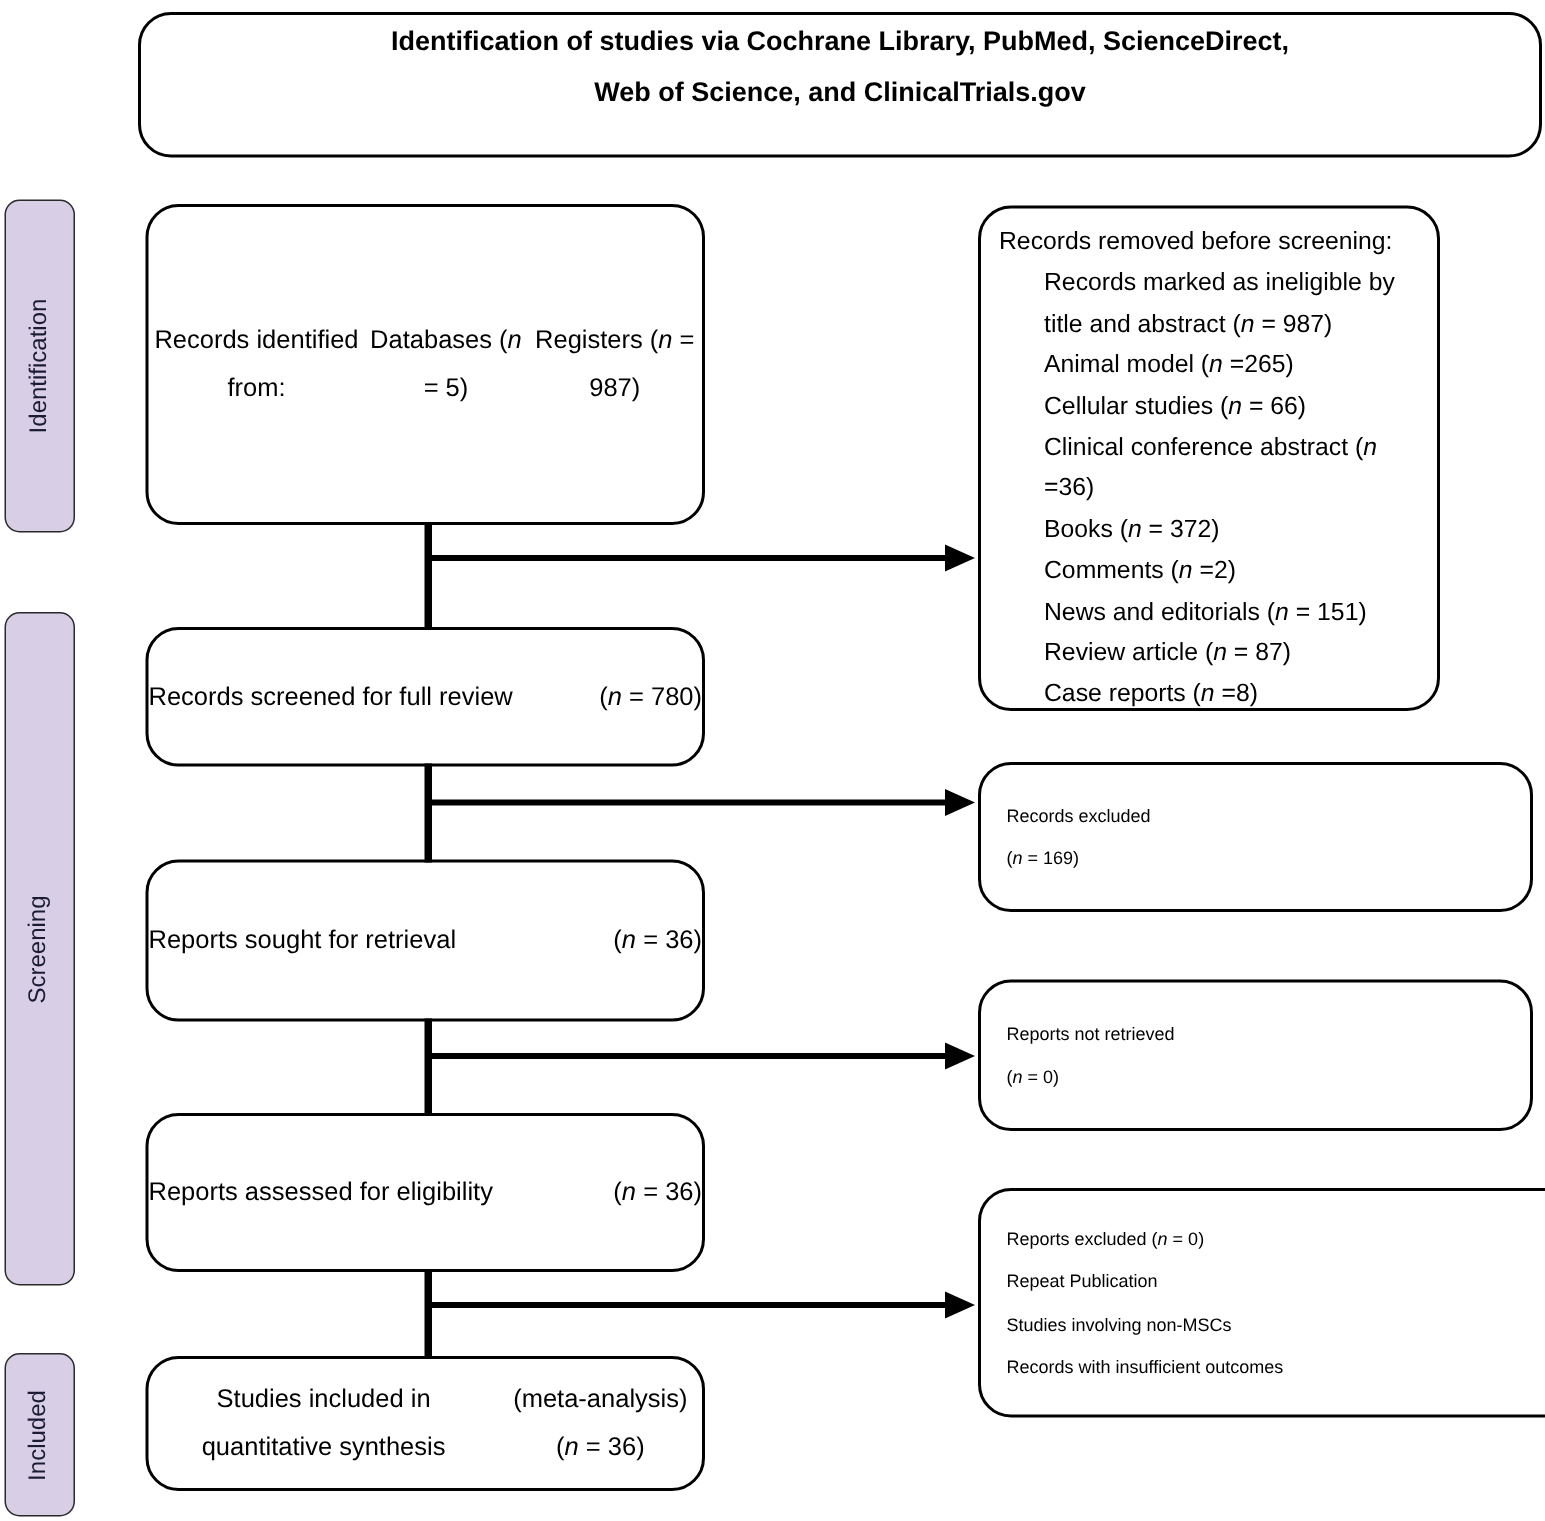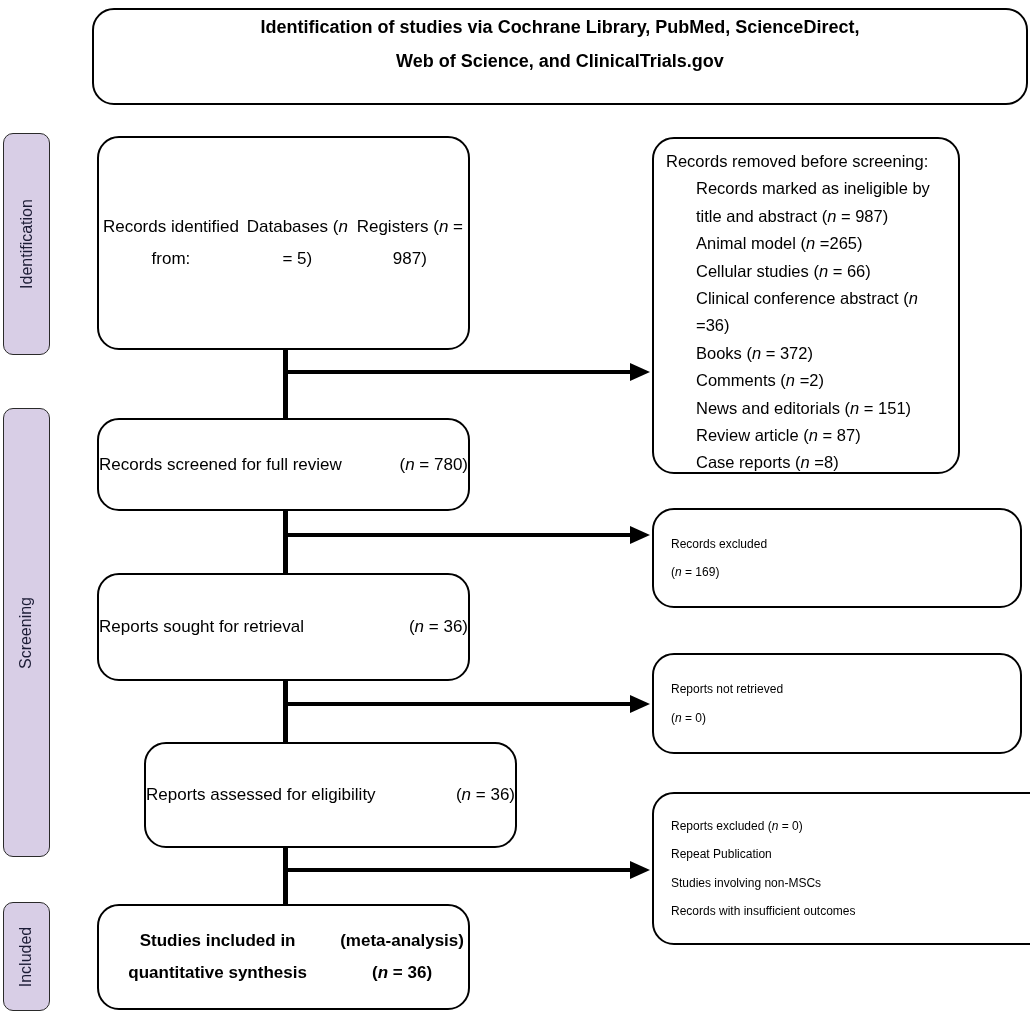--- a/index.html
+++ b/index.html
@@ -29,22 +29,22 @@
     text-align: center; font-size: 17px; line-height: 32px;
   }
   .flow-left {
     display: flex; flex-direction: column; justify-content: center;
     text-align: left; font-size: 12px; line-height: 28.5px;
     padding-left: 17px; padding-right: 8px;
   }
   .b1 { left: 97px; top: 136px; width: 373px; height: 214px; }
   .b2 { left: 97px; top: 418px; width: 373px; height: 93px; }
   .b3 { left: 97px; top: 573px; width: 373px; height: 108px; }
-  .b4 { left: 97px; top: 742px; width: 373px; height: 106px; margin-left: 47px; }
-  .b5 { left: 97px; top: 904px; width: 373px; height: 106px; font-weight: bold; }
+  .b4 { left: 97px; top: 742px; width: 373px; height: 106px; }
+  .b5 { left: 97px; top: 904px; width: 373px; height: 90px; }
   .r1 { left: 652px; top: 137px; width: 308px; height: 337px;
         font-size: 16.5px; line-height: 27.4px; padding: 9px 6px 0 12px;
         box-sizing: border-box; text-align: left; }
   .r1 .items .line { margin-left: 30px; }
   .r2 { left: 652px; top: 508px; width: 370px; height: 100px; }
   .r3 { left: 652px; top: 653px; width: 370px; height: 101px; }
   .r4 { left: 652px; top: 792px; width: 422px; height: 153px; }
   .stage {
     position: absolute;
     left: 3px; width: 47px;

